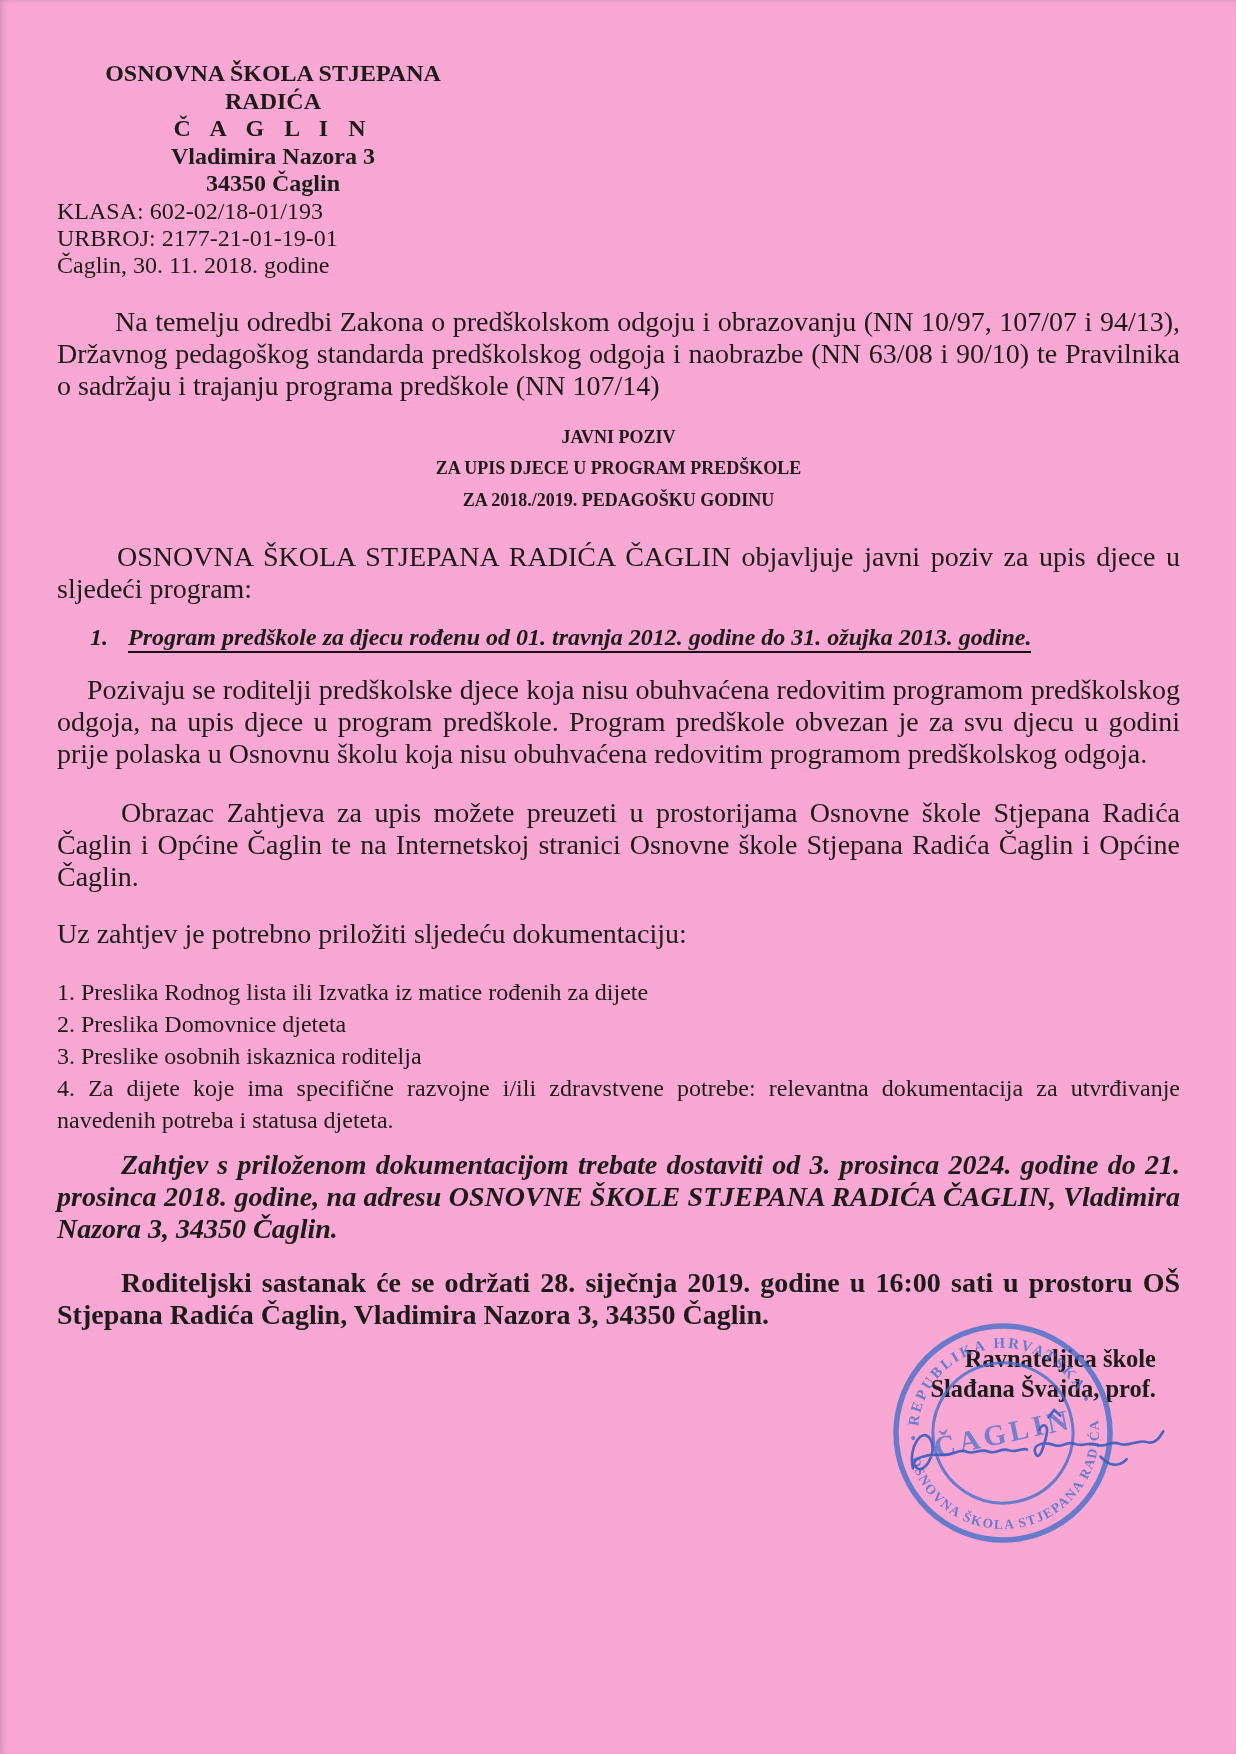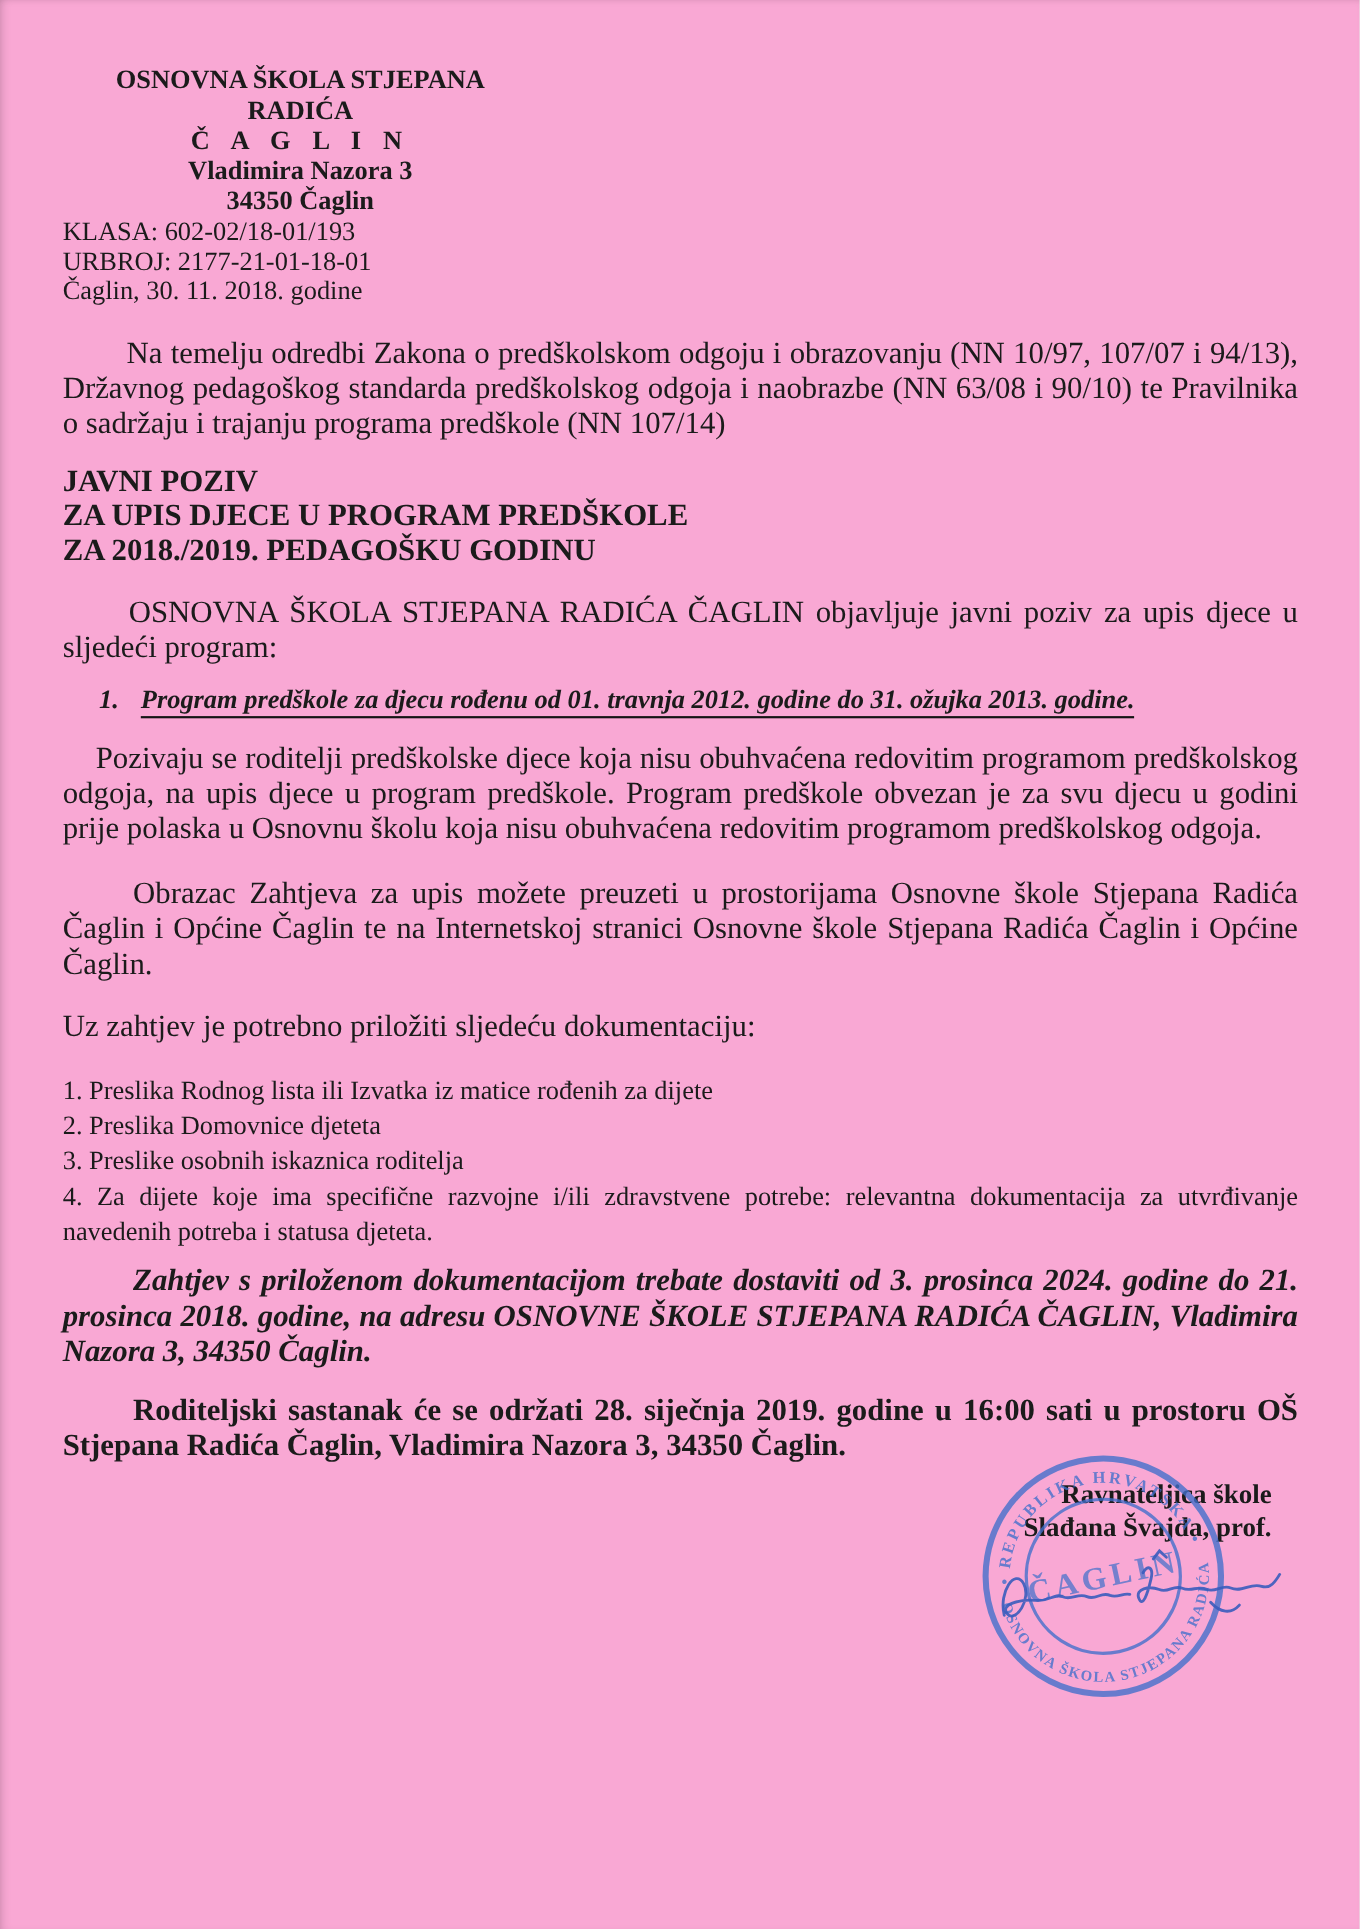--- a/index.html
+++ b/index.html
@@ -23,22 +23,23 @@
     line-height:27.5px;
   }
   .spaced { letter-spacing:7px; }
   .hdr-left { font-size:24px; line-height:27px; }
 
   .para { font-size:28px; line-height:32px; text-align:justify; }
   .bold { font-weight:bold; }
   .bolditalic { font-weight:bold; font-style:italic; }
 
   .title-block {
+    text-align:center;
     font-weight:bold;
-    font-size:28px;
+    font-size:18px;
     line-height:31.5px;
   }
 
   .program-line {
     font-size:24px;
     font-weight:bold;
     font-style:italic;
     line-height:32px;
     margin-left:33px;
     white-space:nowrap;
@@ -84,21 +85,21 @@
   <div class="content">
 
     <div class="hdr-center">
       <div>OSNOVNA ŠKOLA STJEPANA RADIĆA</div>
       <div class="spaced">Č A G L I N</div>
       <div>Vladimira Nazora 3</div>
       <div>34350 Čaglin</div>
     </div>
     <div class="hdr-left">
       <div>KLASA: 602-02/18-01/193</div>
-      <div>URBROJ: 2177-21-01-18-01</div>
+      <div>URBROJ: 2177-21-01-19-01</div>
       <div>Čaglin, 30. 11. 2018. godine</div>
     </div>
 
     <p class="para" style="margin:27px 0 0 0; text-indent:58px;">Na temelju odredbi Zakona o predškolskom odgoju i obrazovanju (NN 10/97, 107/07 i 94/13), Državnog pedagoškog standarda predškolskog odgoja i naobrazbe (NN 63/08 i 90/10) te Pravilnika o sadržaju i trajanju programa predškole (NN 107/14)</p>
 
     <div class="title-block" style="margin-top:20px;">
       <div>JAVNI POZIV</div>
       <div>ZA UPIS DJECE U PROGRAM PREDŠKOLE</div>
       <div>ZA 2018./2019. PEDAGOŠKU GODINU</div>
     </div>

